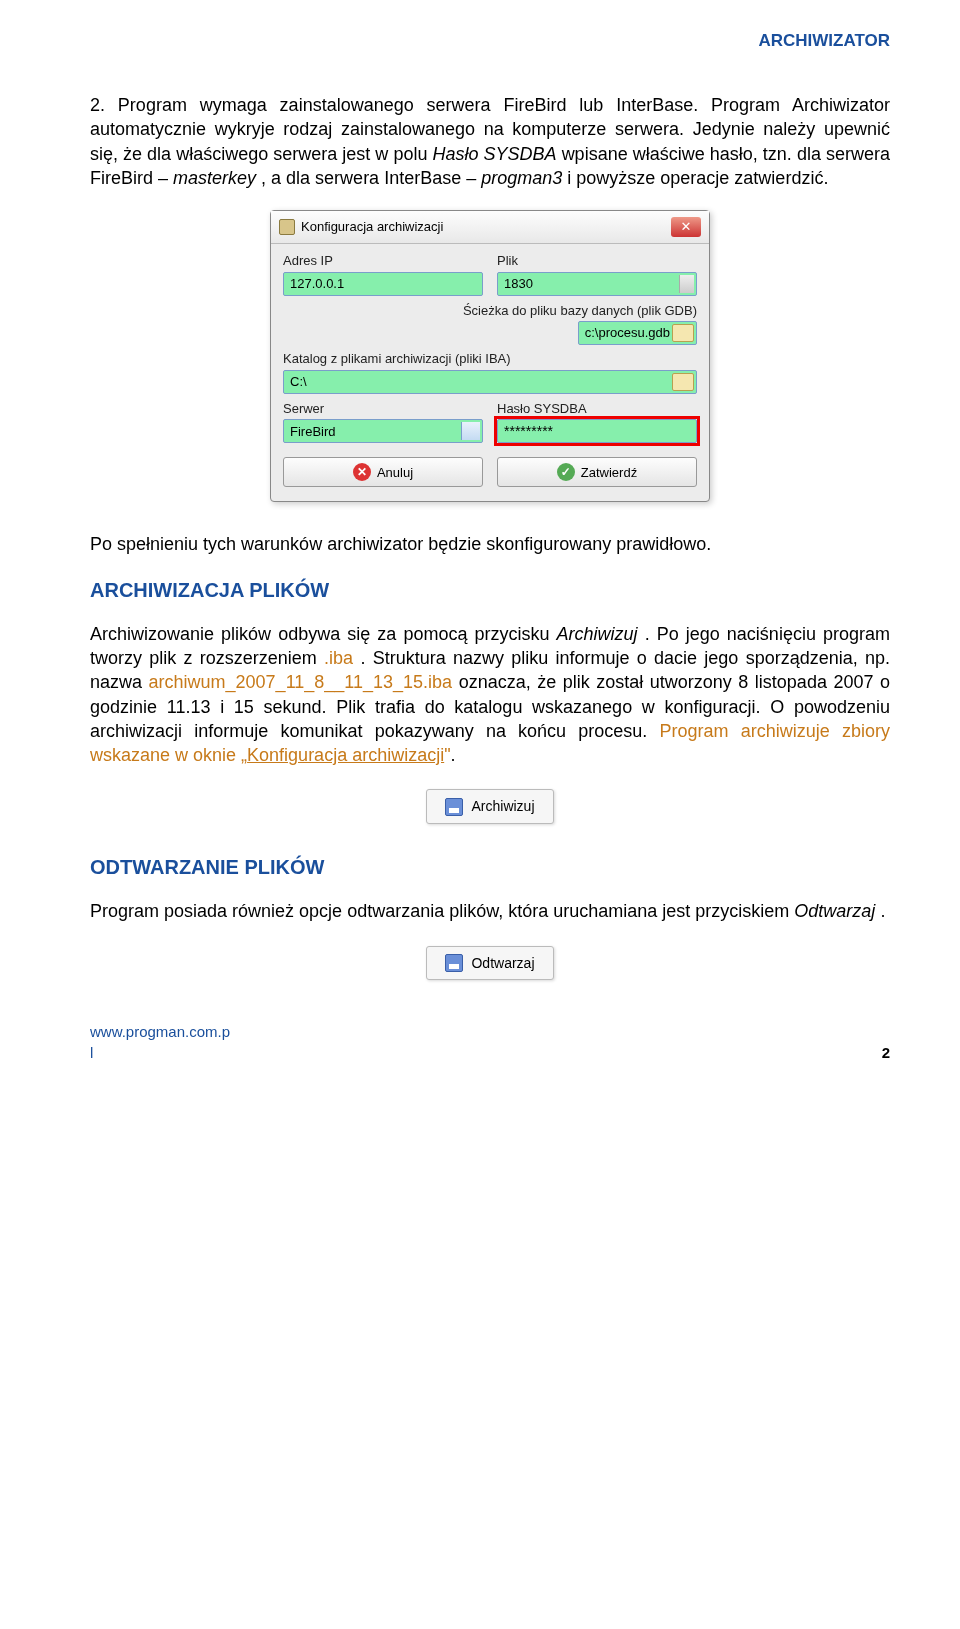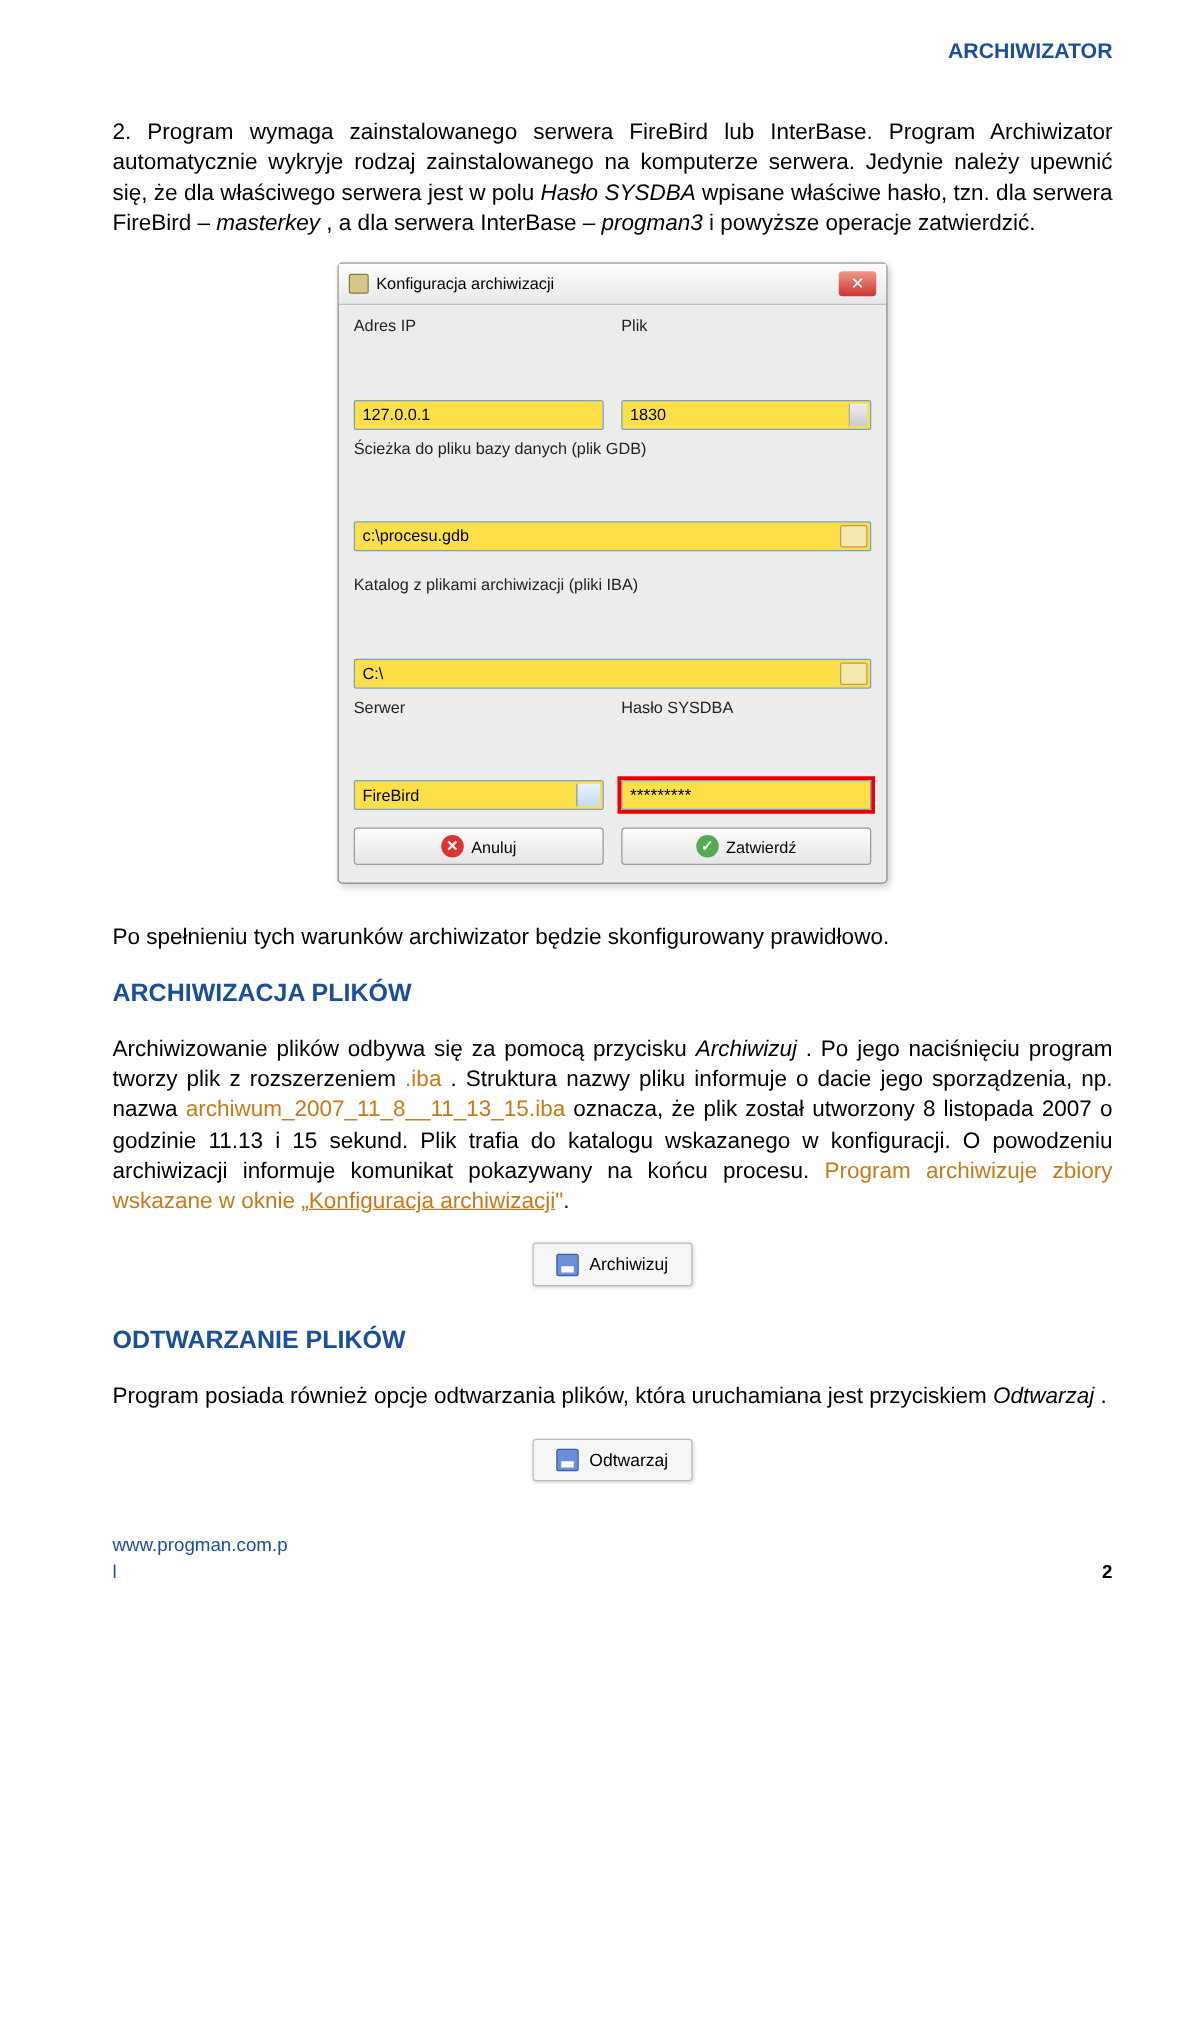--- a/index.html
+++ b/index.html
@@ -55,24 +55,24 @@
   }
   .close-btn {
     width:30px; height:20px;
     background: linear-gradient(#e98,#c33);
     border-radius:3px;
     display:flex; align-items:center; justify-content:center;
     color:#fff;
   }
   .dialog-body { padding: 8px 12px 14px; }
   .row { display:flex; gap:14px; margin-bottom:6px; }
-  .col { flex:1; display:flex; flex-direction:column;gap:48px; }
+  .col { flex:1; display:flex; flex-direction:column; }
   .lbl { color:#222; margin-bottom:2px; }
   .field {
-    background:#fde047;
+    background:#86efac;
     border:1px solid #7a9ecb;
     border-radius:2px;
     padding:3px 6px;
     height:24px;
     display:flex;
     align-items:center;
   }
   .spinner { position:relative; padding-right:18px; }
   .spinner::after {
     content:"";
@@ -191,21 +191,21 @@
       <div class="row">
         <div class="col">
           <span class="lbl">Adres IP</span>
           <div class="field">127.0.0.1</div>
         </div>
         <div class="col">
           <span class="lbl">Plik</span>
           <div class="field spinner">1830</div>
         </div>
       </div>
-      <div class="col" style="margin-bottom:18px;">
+      <div class="col" style="margin-bottom:5px;align-items:flex-end;">
         <span class="lbl">Ścieżka do pliku bazy danych (plik GDB)</span>
         <div class="field browse">c:\procesu.gdb</div>
       </div>
       <div class="col" style="margin-bottom:6px;">
         <span class="lbl">Katalog z plikami archiwizacji (pliki IBA)</span>
         <div class="field browse">C:\</div>
       </div>
       <div class="row">
         <div class="col">
           <span class="lbl">Serwer</span>

